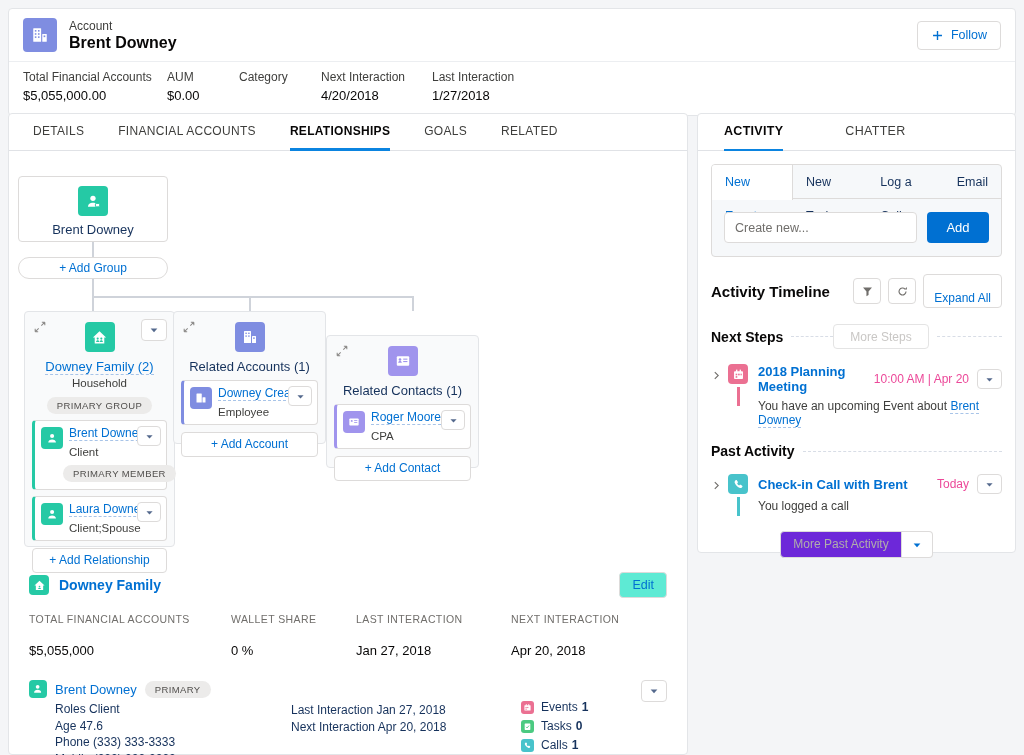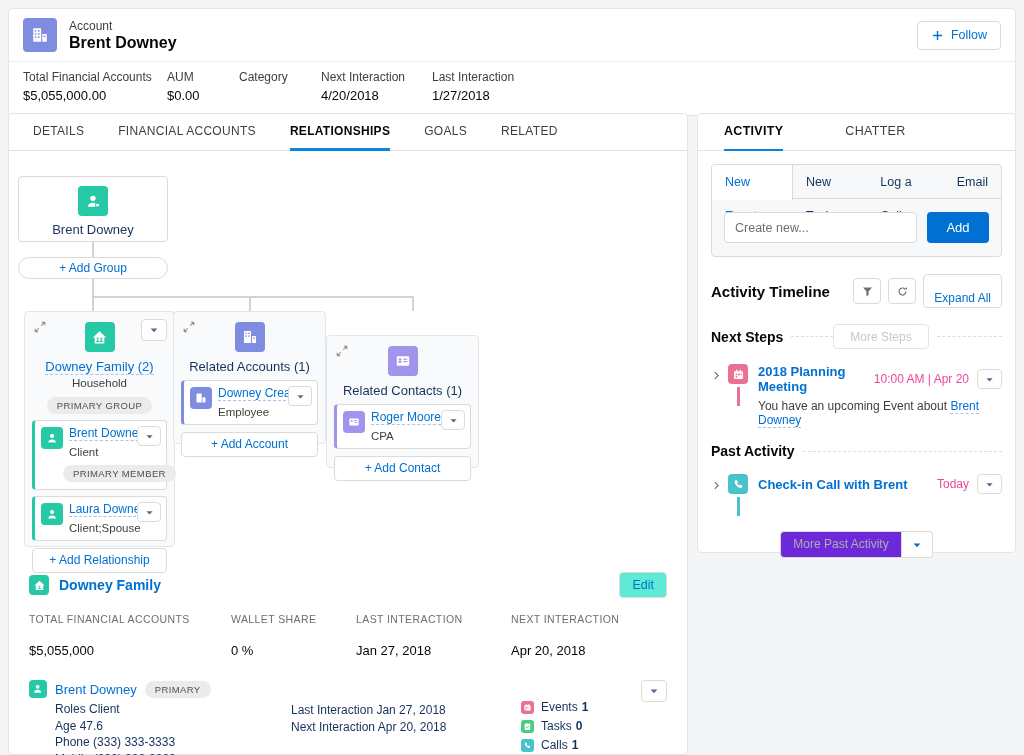--- a/index.html
+++ b/index.html
@@ -593,20 +593,21 @@
     <div class="tl-body">
       <div class="tl-top">
         <span class="tl-item-title link">Check-in Call with Brent</span>
         <span class="tl-time">Today</span>
         <span class="menu-btn tl-menu">
           <svg width="11" height="11" viewBox="0 0 16 16">
               <path d="M3.5 6h9L8 11z" fill="#54698d"></path>
             </svg>
         </span>
       </div>
+      <div class="tl-desc">You logged a call</div>
     </div>
   </div>
 
   <div class="more-past-wrap">
     <button class="mp-left">More Past Activity</button>
     <span class="mp-right">
       <svg width="12" height="12" viewBox="0 0 16 16">
           <path d="M3.5 6h9L8 11z" fill="#0070d2"></path>
         </svg>
     </span>

